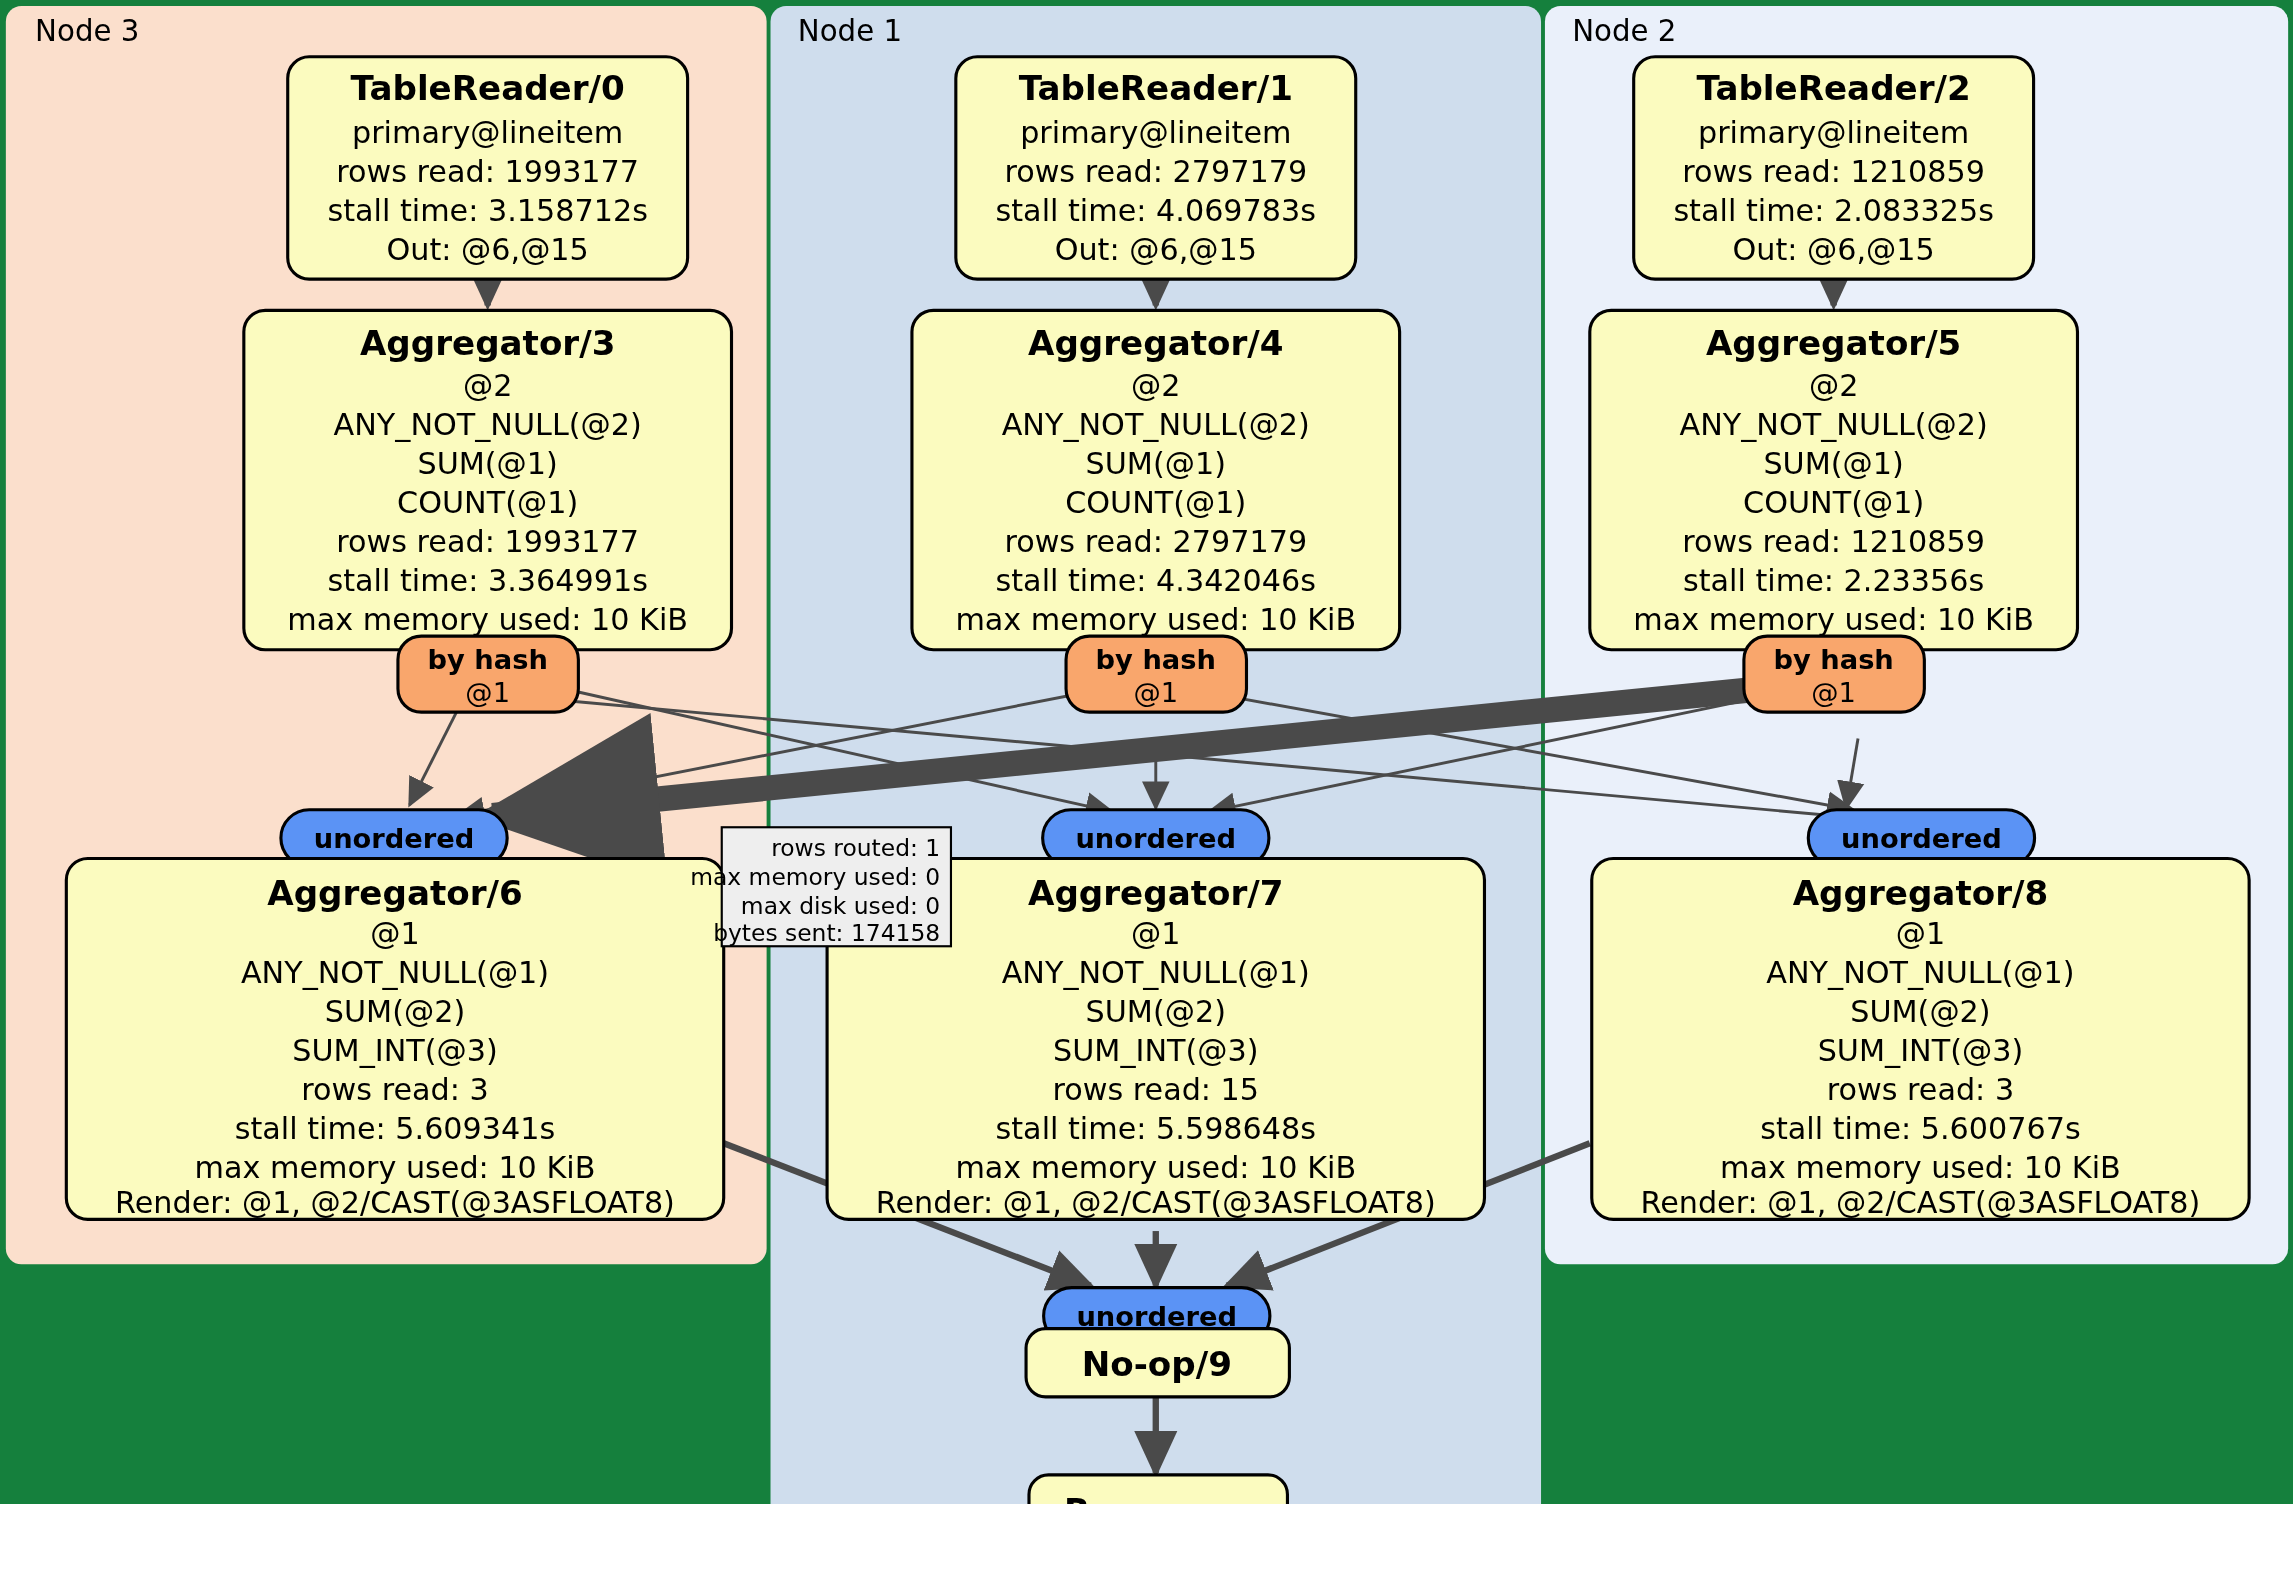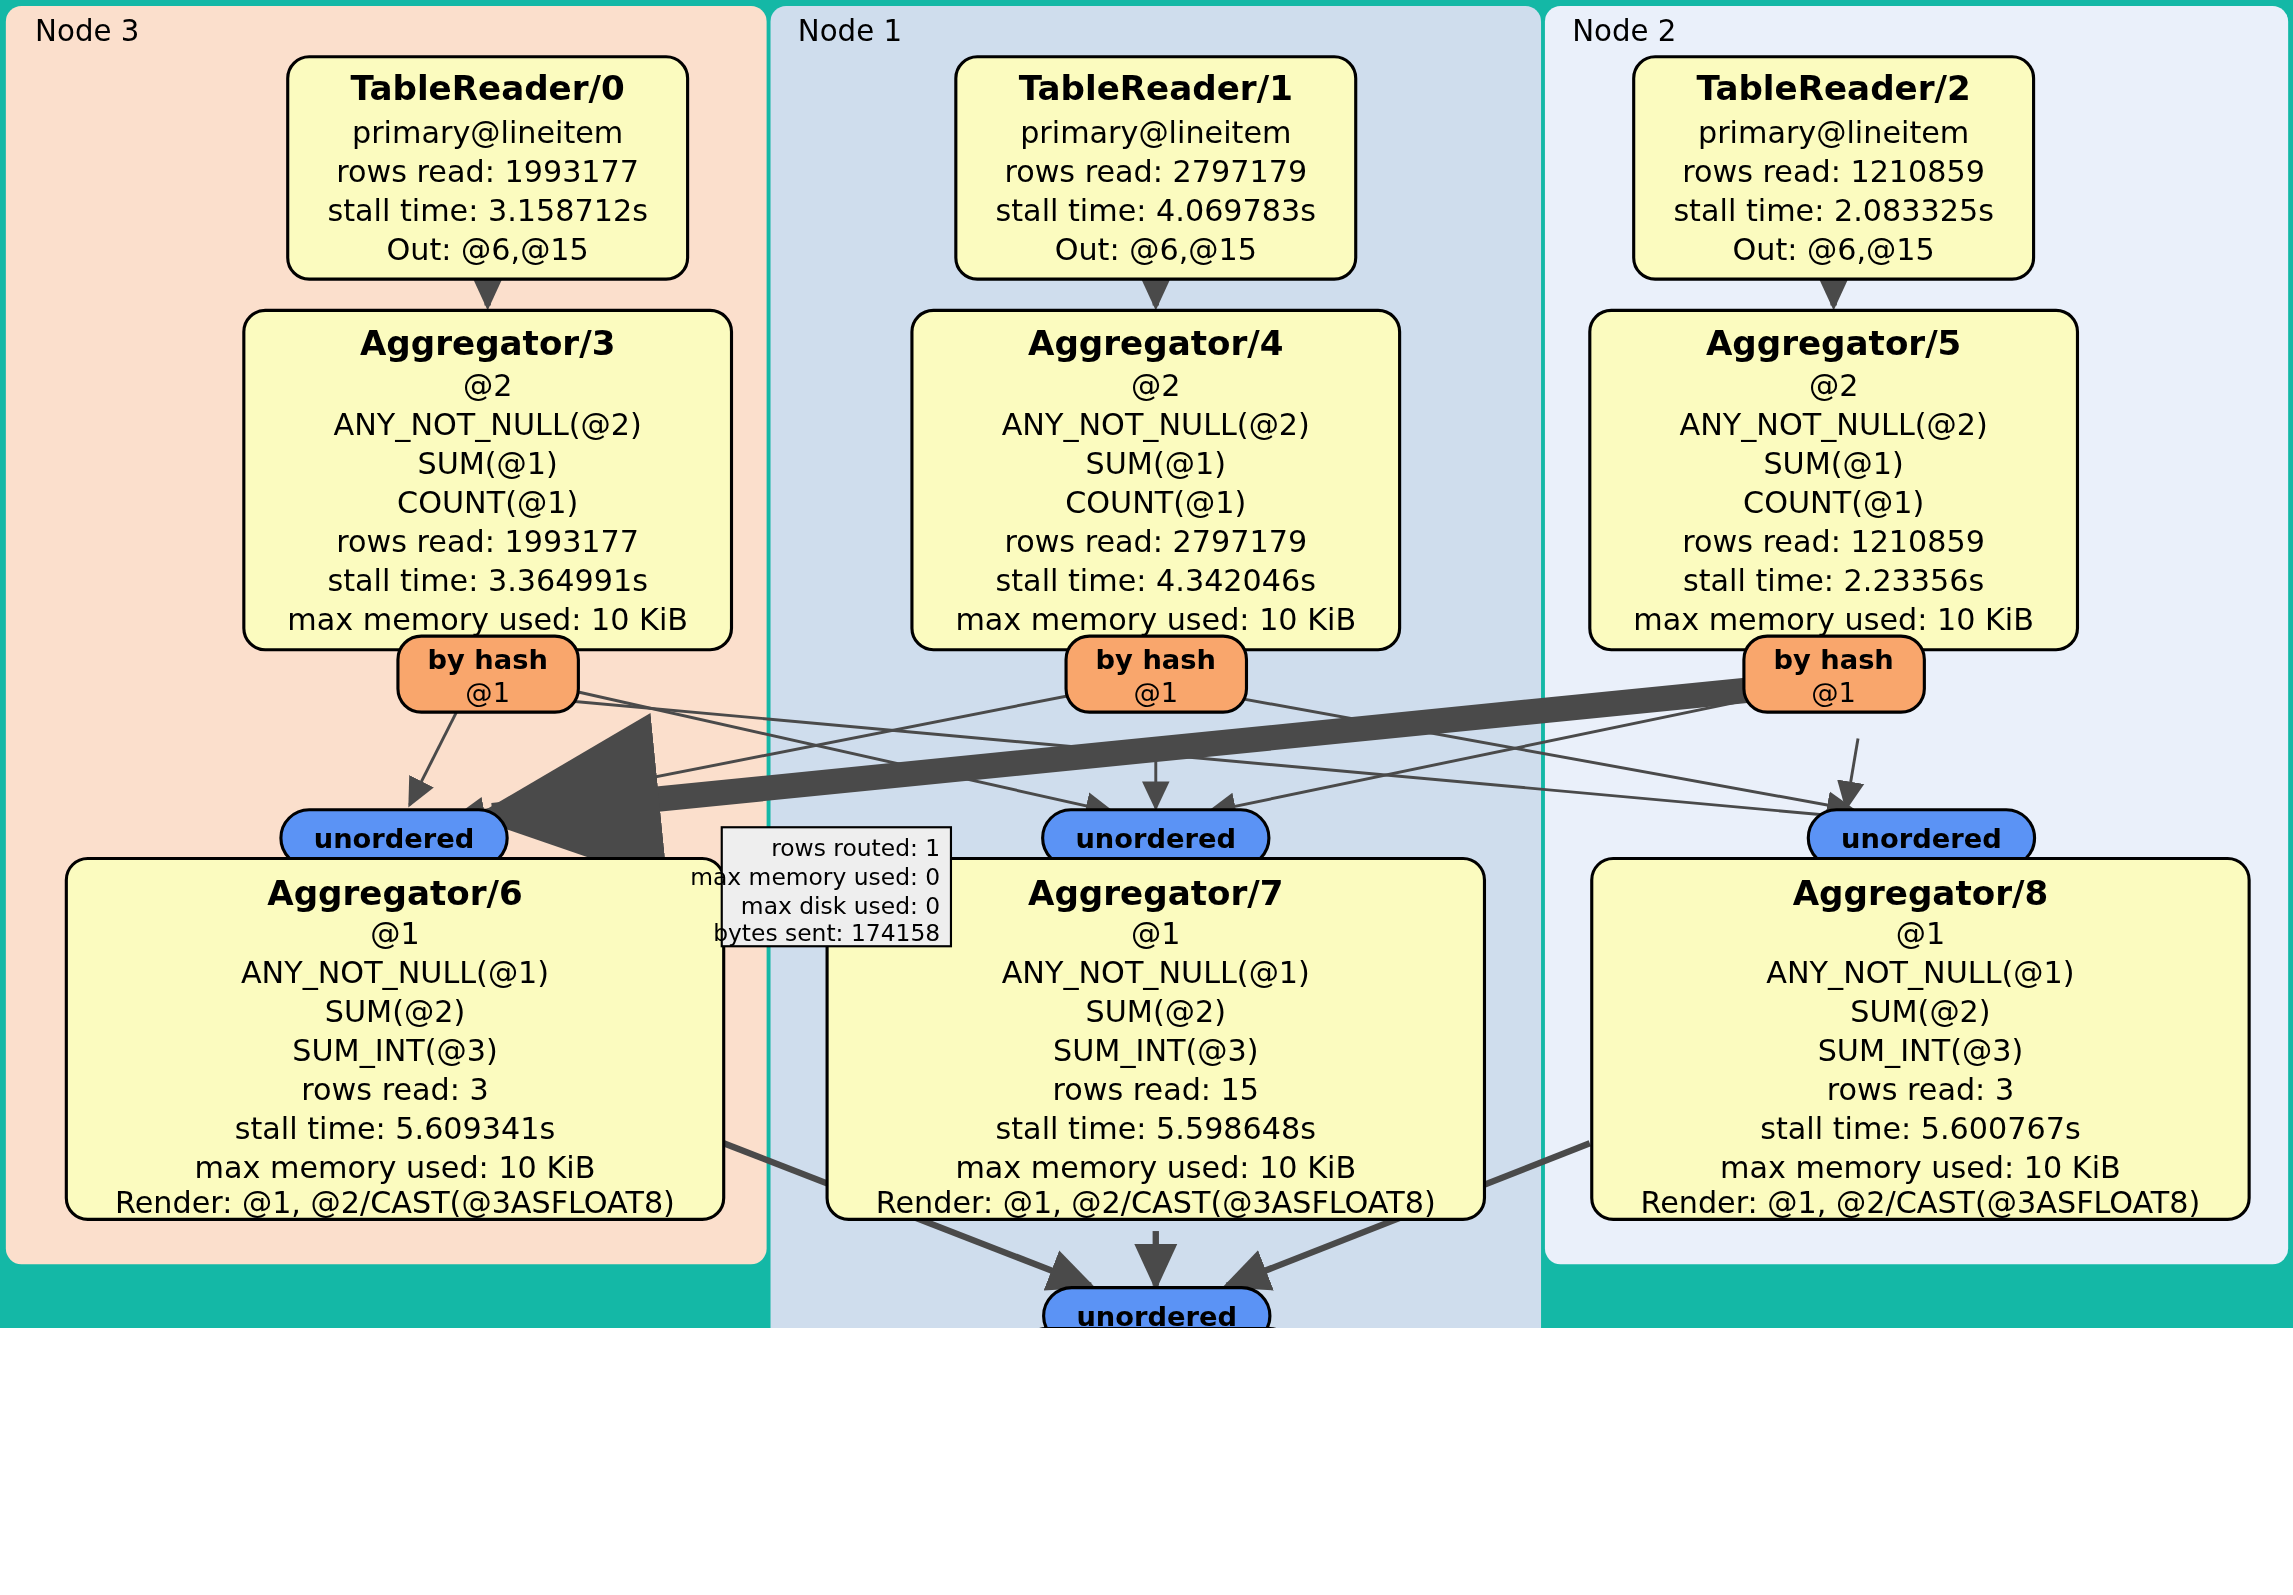--- a/index.html
+++ b/index.html
@@ -1,17 +1,17 @@
 <!DOCTYPE html>
 <html><head>
 <meta charset="utf-8">
 <style>
   html,body{margin:0;padding:0;background:#ffffff;}
   body{font-family:"DejaVu Sans","Liberation Sans",sans-serif;}
-  #stage{position:relative;width:2294px;height:1328px;background:#14b8a6;overflow:hidden;}
+  #stage{position:relative;width:2294px;height:1504px;background:#15803d;overflow:hidden;}
   svg#diagram{position:absolute;left:0;top:0;width:2294px;height:1596px;}
   .cluster-label{font-size:30px;fill:#000;font-family:"DejaVu Sans","Liberation Sans",sans-serif;}
   .node-title{font-size:35px;font-weight:bold;fill:#000;text-anchor:middle;
               font-family:"DejaVu Sans","Liberation Sans",sans-serif;}
   .node-line{font-size:31px;fill:#000;text-anchor:middle;
              font-family:"DejaVu Sans","Liberation Sans",sans-serif;}
   .pill-title{font-size:28px;font-weight:bold;fill:#000;text-anchor:middle;
               font-family:"DejaVu Sans","Liberation Sans",sans-serif;}
   .pill-sub{font-size:28px;fill:#000;text-anchor:middle;
             font-family:"DejaVu Sans","Liberation Sans",sans-serif;}

